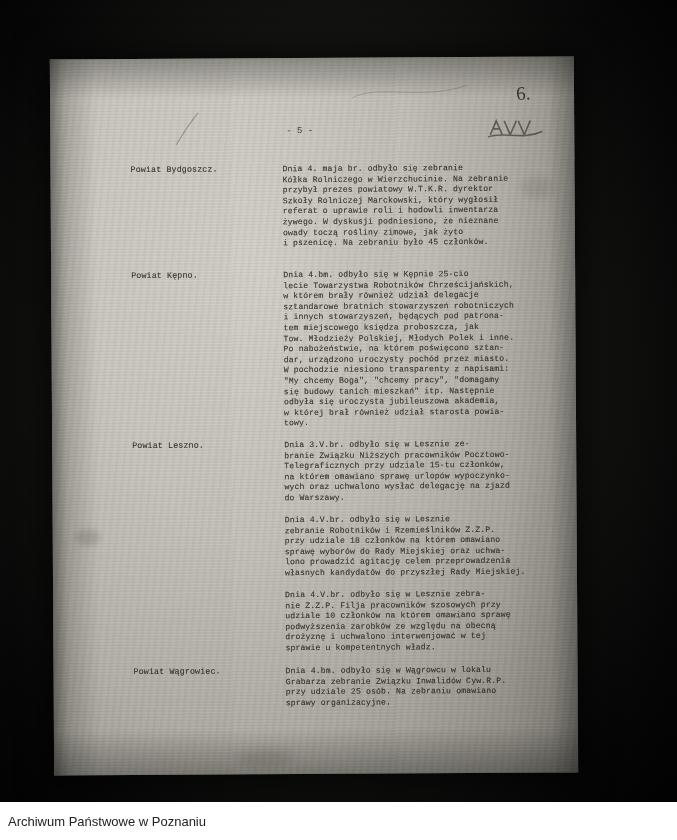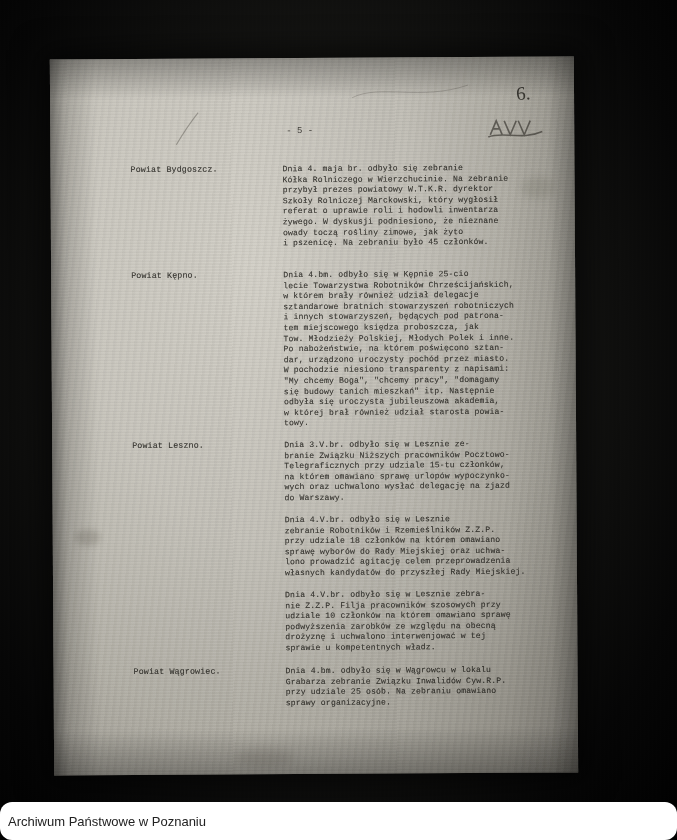--- a/index.html
+++ b/index.html
@@ -138,21 +138,20 @@
     position: absolute;
     left: 0;
     bottom: 0;
     width: 677px;
     height: 38px;
     background: #ffffff;
     display: flex;
     align-items: center;
     box-sizing: border-box;
     padding-left: 8px;
-    border-radius: 12px;
   }
   .footer-text {
     font-family: "Liberation Sans", sans-serif;
     font-size: 13px;
     color: #222;
   }
   .spot {
     position: absolute;
     border-radius: 50%;
     pointer-events: none;

